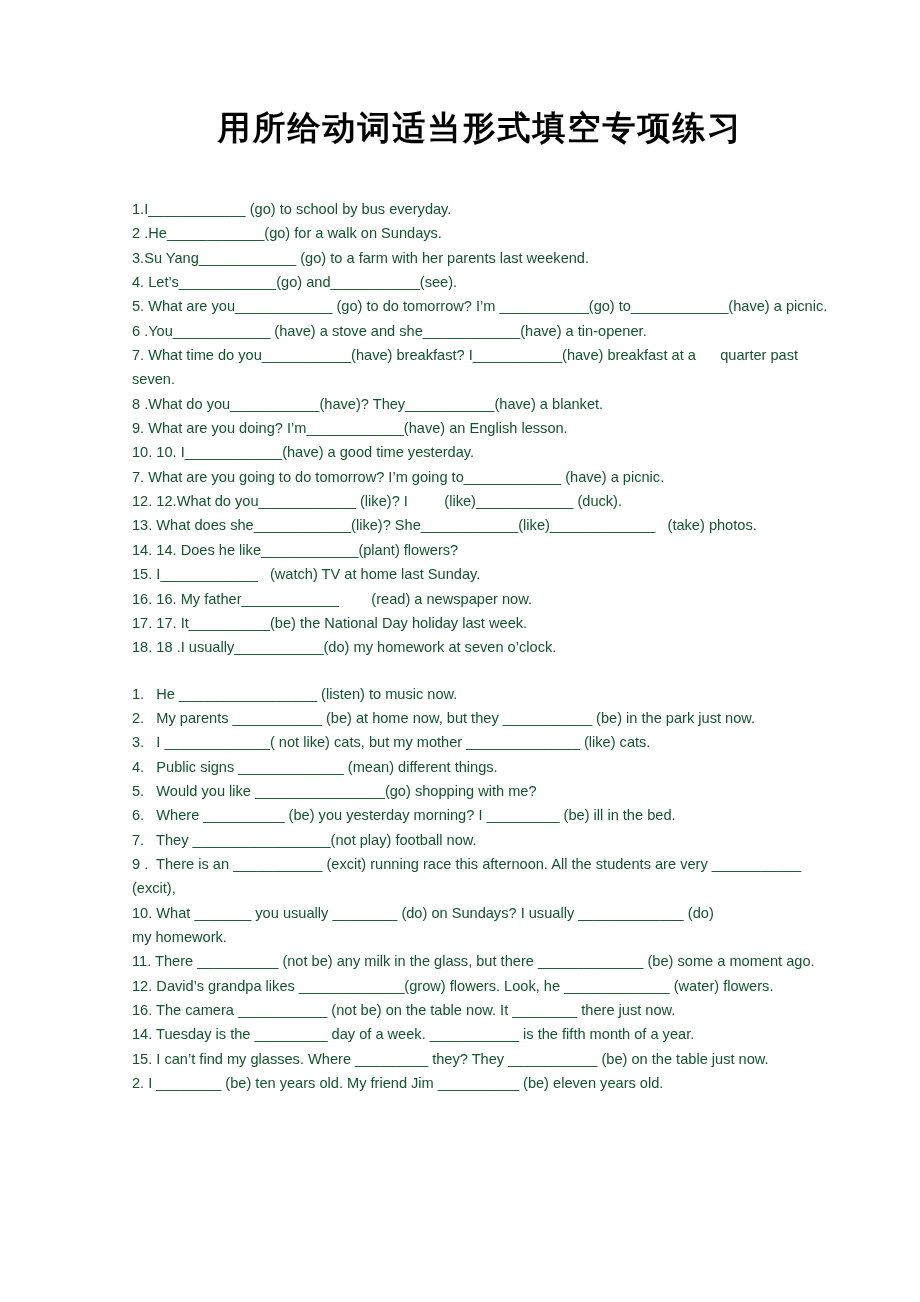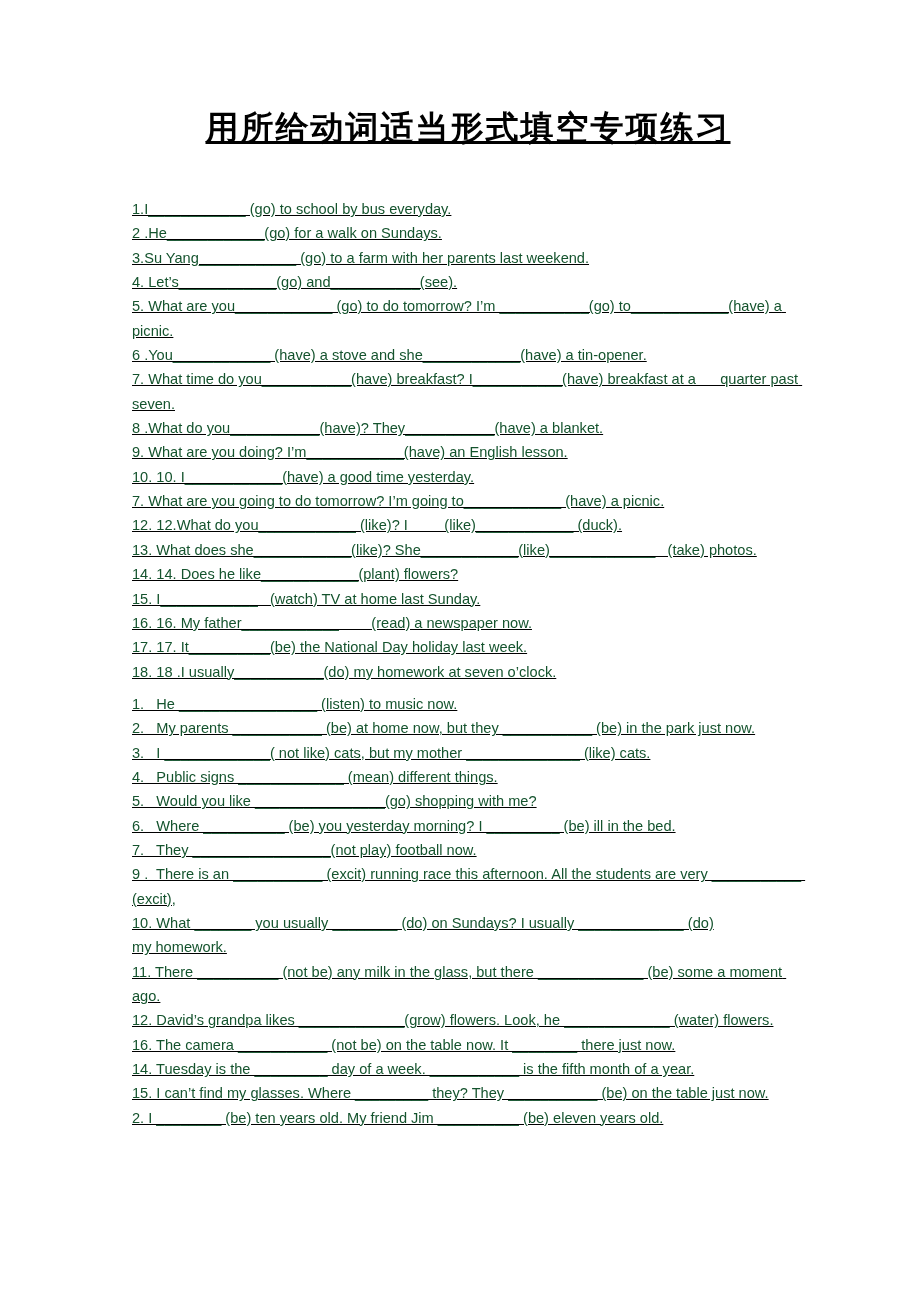--- a/index.html
+++ b/index.html
@@ -11,35 +11,34 @@
     color: #000000;
   }
   .page {
     position: relative;
     width: 920px;
     height: 1302px;
     background: #ffffff;
     overflow: hidden;
   }
   .content {
-    padding: 106px 116px 0 132px;
-    text-decoration: underline;
+    padding: 106px 92px 0 132px;
   }
   .doc-title {
     font-family: "Liberation Sans", sans-serif;
     font-weight: 700;
     font-size: 33px;
     letter-spacing: 2px;
     text-align: center;
     color: #000000;
     margin-bottom: 46px;
     white-space: nowrap;
   }
   .exercise-section { }
-  .section-2 { margin-top: 8px; }
+  .section-2 { margin-top: 22px; }
   .line {
     font-size: 14.6px;
     line-height: 24.35px;
     white-space: pre-wrap;
     word-break: normal;
     color: #14532d;
   }
 </style>
 </head>
 <body>

